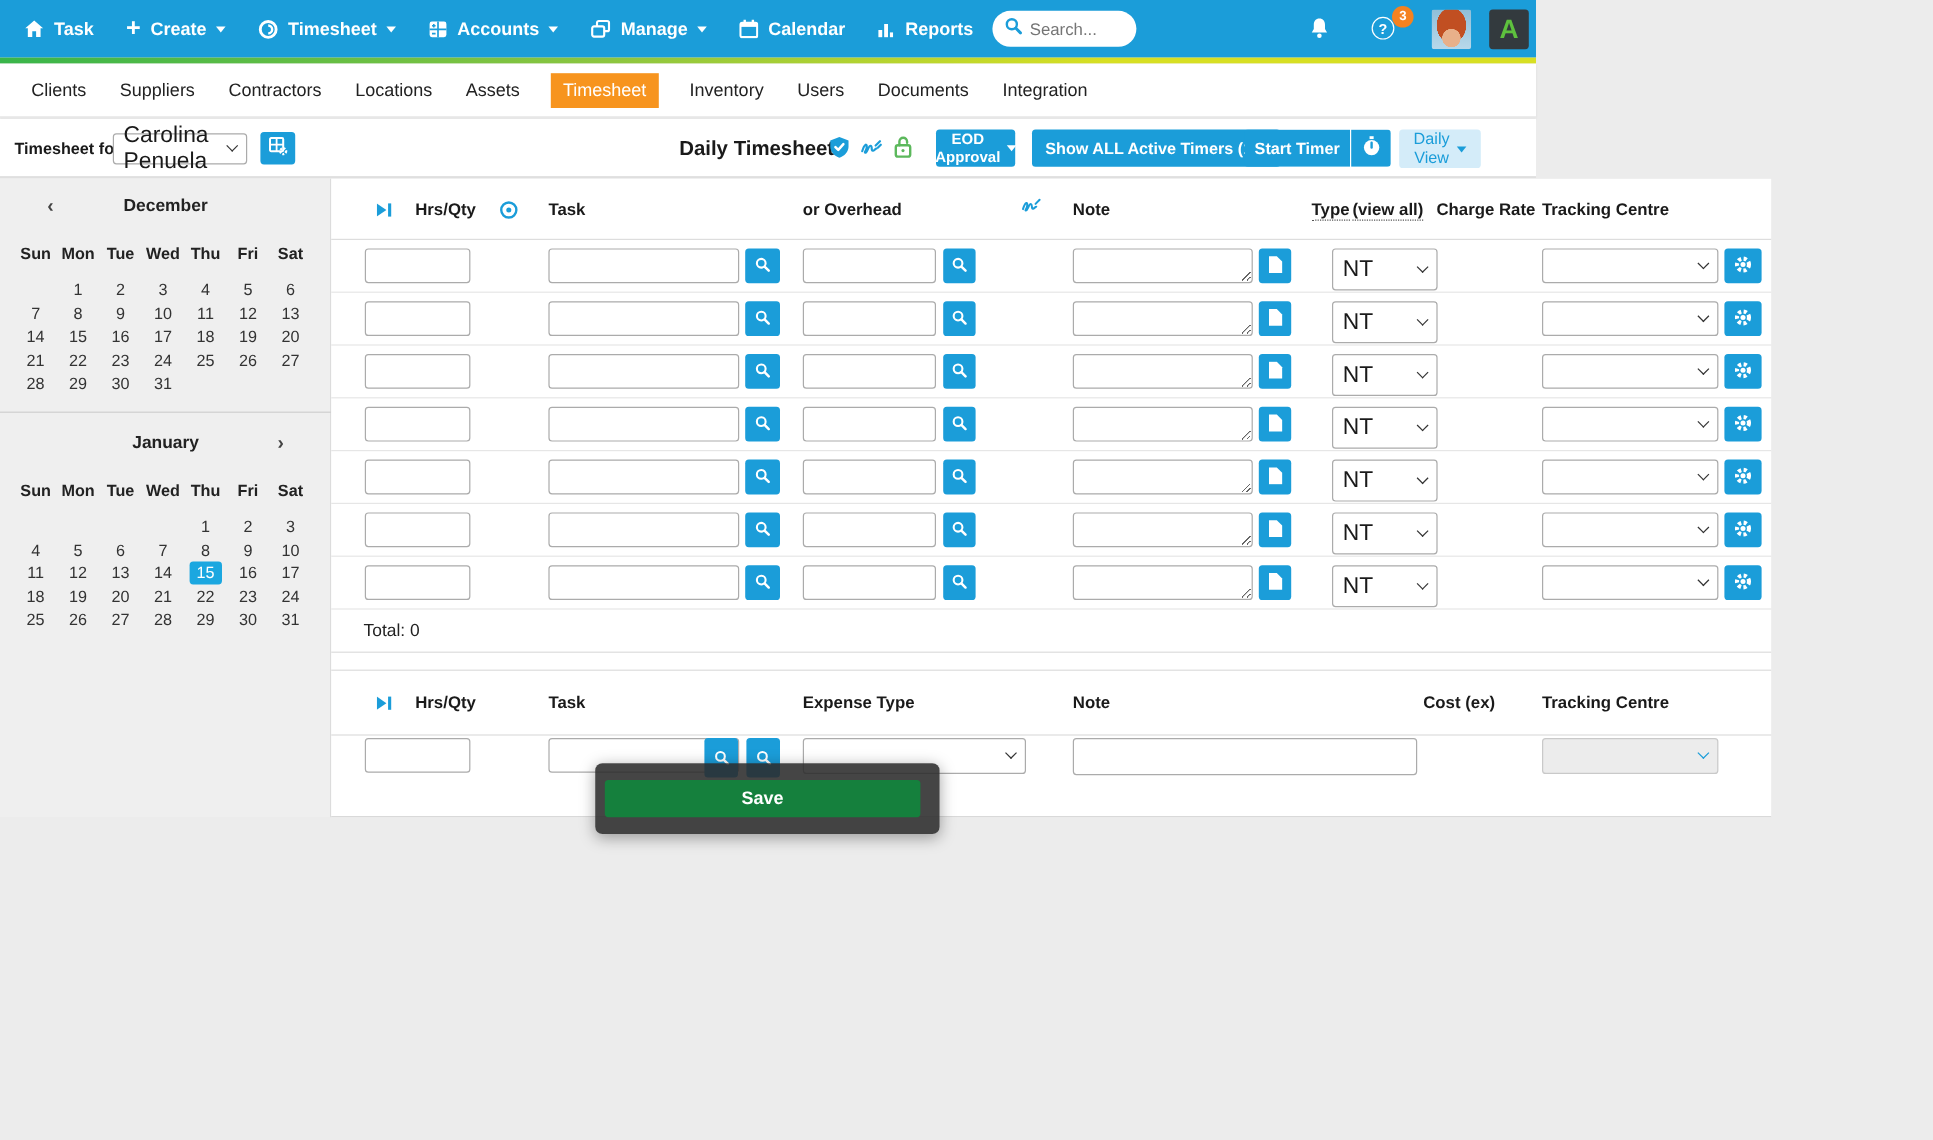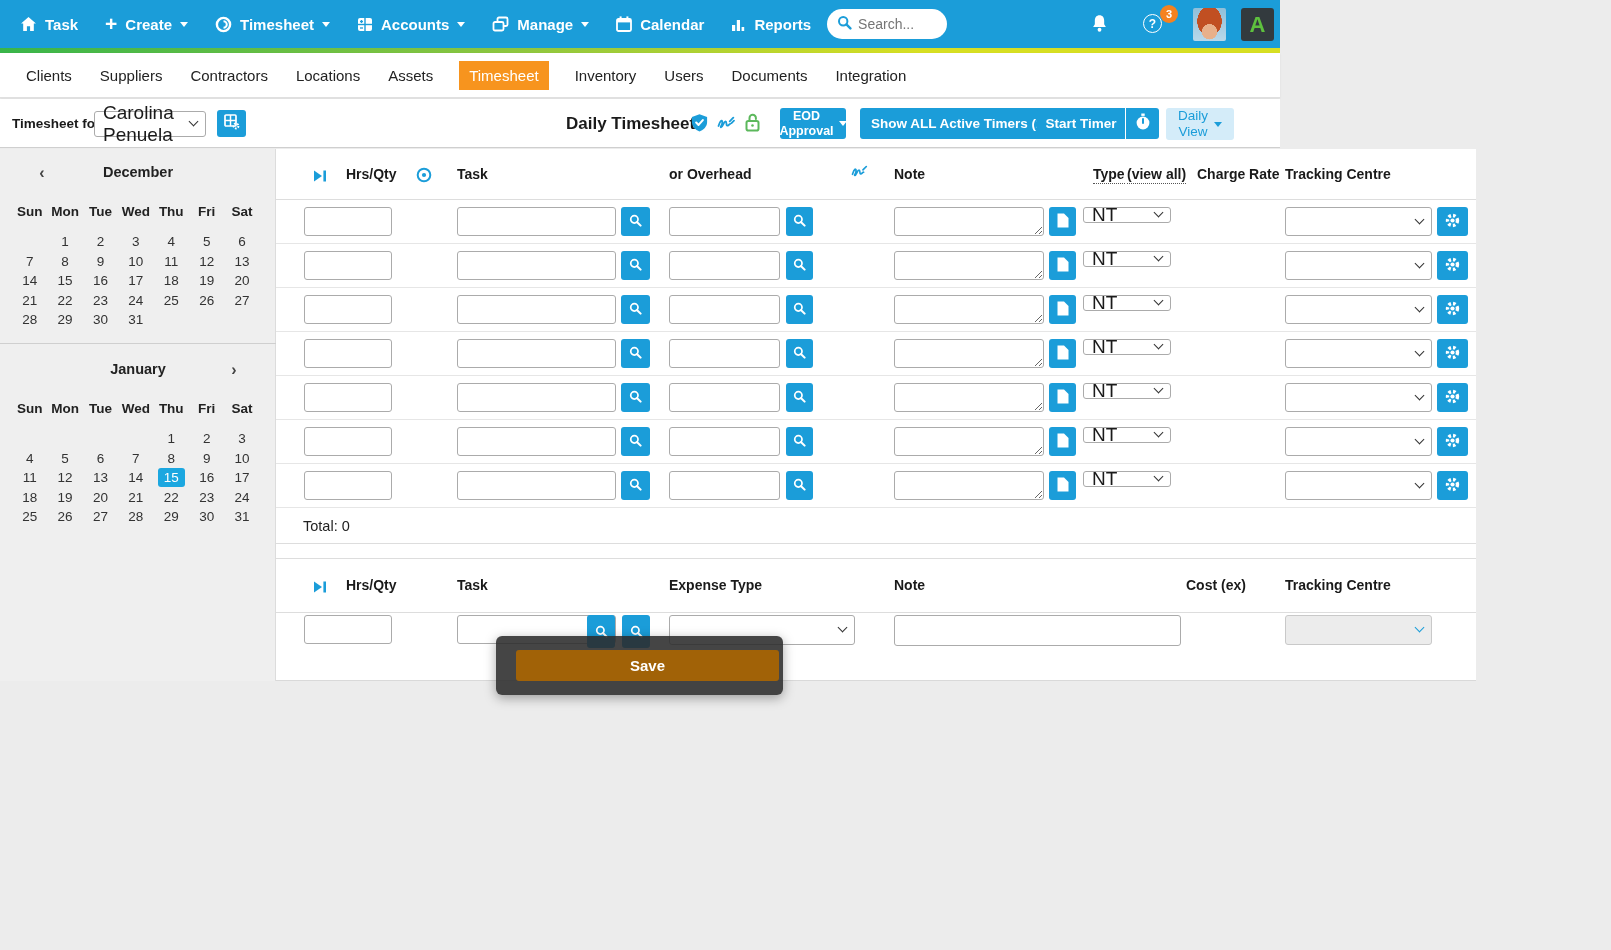--- a/index.html
+++ b/index.html
@@ -107,21 +107,21 @@
   .tinput { border:1px solid #ABABAB; border-radius:3px; height:29px; font-size:14px; padding:0 6px;
             font-family:"Liberation Sans",sans-serif; outline:none; background:#fff; }
   textarea.tinput { padding-top:4px; resize:both; }
   .c-hrs { left:28px; width:88px; }
   .c-task { left:181px; width:159px; }
   .b-tsearch { left:345px; width:29px; height:29px; }
   .c-over { left:393px; width:111px; }
   .b-osearch { left:510px; width:27px; height:29px; }
   .c-note { left:618px; width:150px; height:29px; }
   .b-doc { left:773px; width:27px; height:29px; }
-  .c-type { left:807px; width:88px; height:16px; }
+  .c-type { left:834px; width:88px; height:35px; }
   .c-track { left:1009px; width:147px; height:29px; }
   .b-gear { left:1161px; width:31px; height:29px; }
 
   .total-row { height:36px; border-bottom:1px solid #DDD; line-height:36px; padding-left:27px; font-size:14.5px; color:#222; }
   .gap-row { height:15px; border-bottom:1px solid #DDD; }
   .exp-band { height:33px; background:#EFEFEF; border-bottom:1px solid #DDD; text-align:center;
               font-weight:bold; font-size:14.5px; line-height:33px; color:#1a1a1a; }
   .ehead { position:relative; height:54px; border-bottom:1px solid #DDD; }
   .ehead > * { position:absolute; top:18px; }
   .e-skip { left:38px; top:20px; } .e-hrs { left:70px; } .e-task { left:181px; }
@@ -133,21 +133,21 @@
   .eb-s1 { left:311px; width:28px; height:33px; }
   .eb-s2 { left:346px; width:28px; height:33px; }
   .ec-etype { left:393px; width:186px; height:30px; }
   .ec-note { left:618px; width:287px; height:31px; }
   .ec-track { left:1009px; width:147px; height:30px; background:#ECECEC; border-color:#C9C9C9; }
   .ec-track .chev { border-color:#1B9DD9; }
 
   
   .save-toast { position:absolute; left:496px; top:636px; width:287px; height:59px;
                 background:rgba(43,43,43,0.88); border-radius:6px; box-shadow:0 3px 12px rgba(0,0,0,.35); z-index:10; }
-  .save-btn { position:absolute; left:20px; top:14px; width:263px; height:31px; background:#a16207;
+  .save-btn { position:absolute; left:8px; top:14px; width:263px; height:31px; background:#15803d;
               color:#fff; font-weight:bold; font-size:15px; border:none; border-radius:3px; cursor:pointer;
               font-family:"Liberation Sans",sans-serif; }
 </style>
 </head>
 <body>
 
 <div class="page">
 
   <div class="topbar">
     <div class="top-nav">

